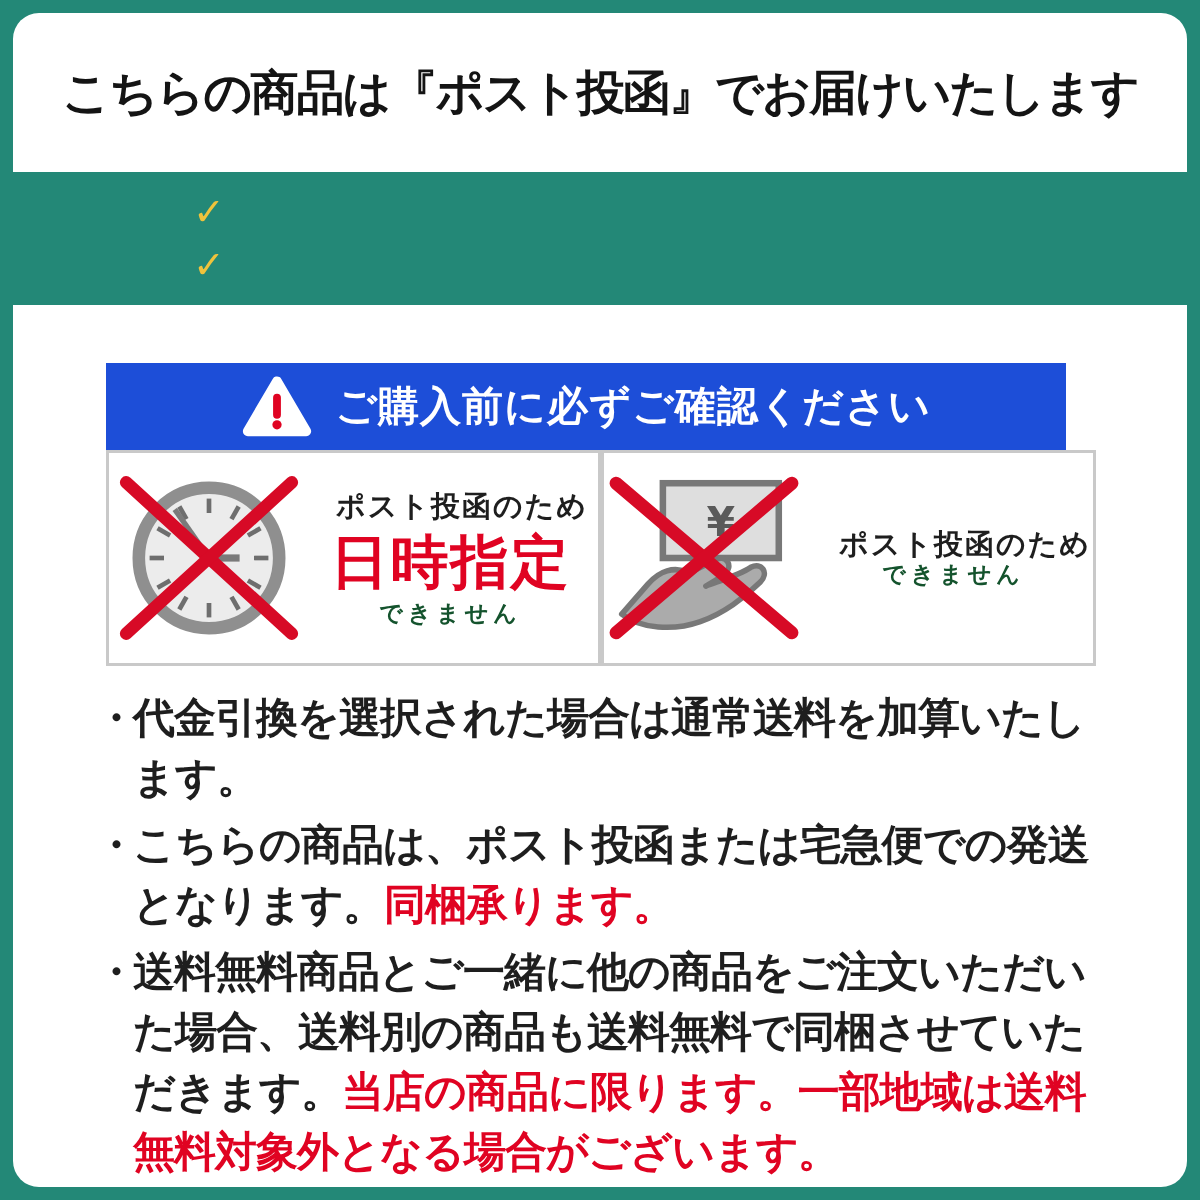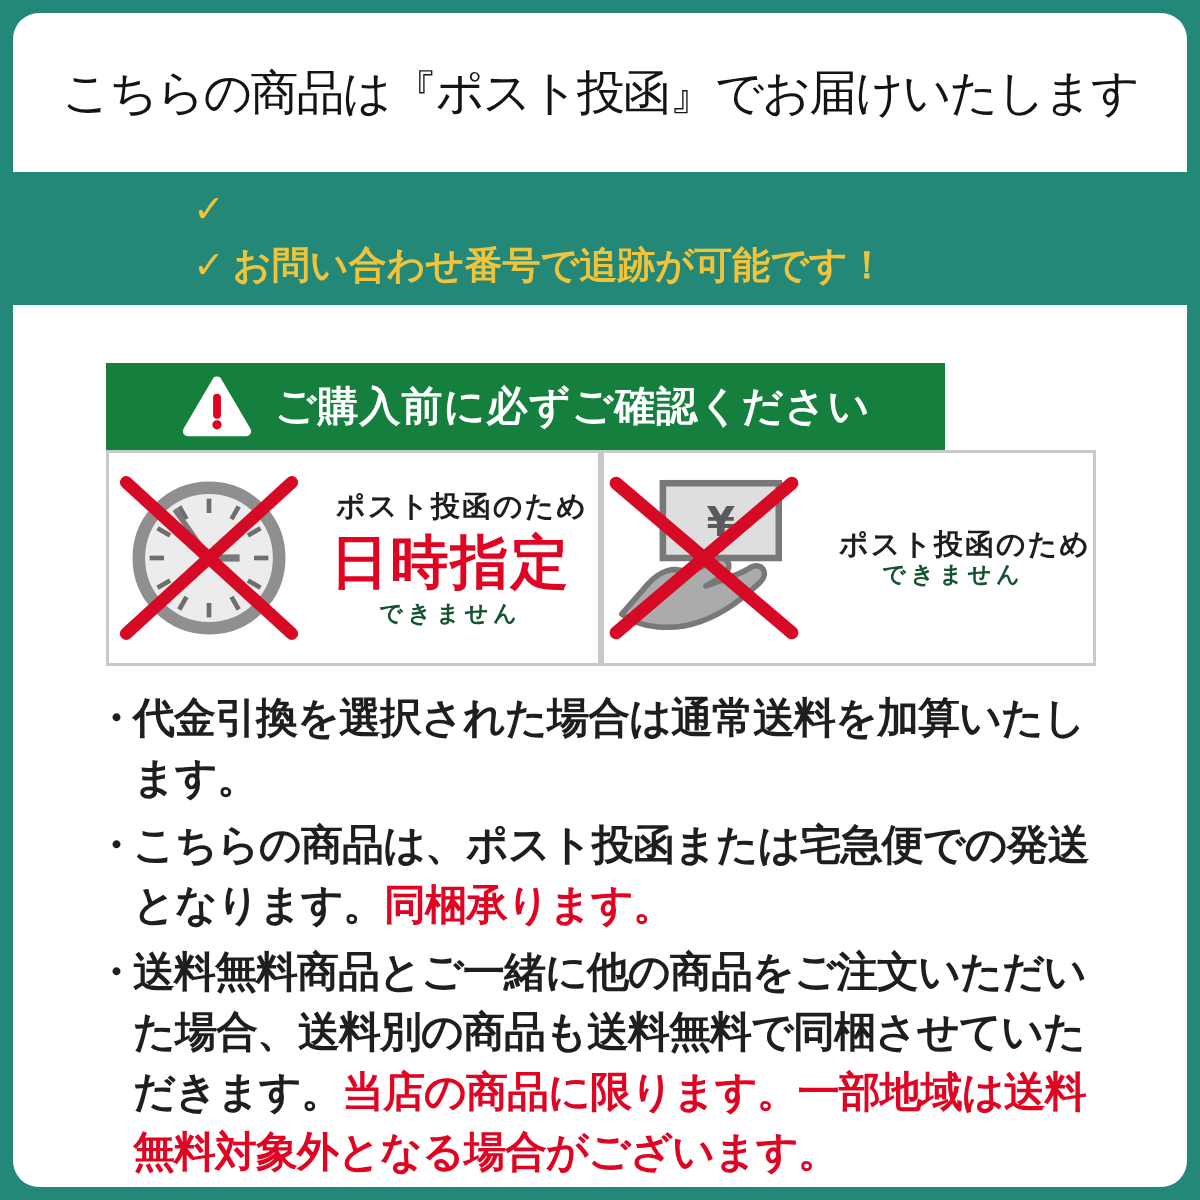--- a/index.html
+++ b/index.html
@@ -12,42 +12,42 @@
     position:relative;width:1200px;height:1200px;
     background:#238877;
   }
   
   .top-section{
     position:absolute;left:13px;top:13px;right:13px;height:159px;
     background:#ffffff;border-radius:26px 26px 0 0;
     display:flex;align-items:center;justify-content:center;
   }
   .page-title{
-    font-size:48px;font-weight:400;color:#141414;letter-spacing:-2px;
+    font-size:48px;font-weight:700;color:#141414;letter-spacing:-2px;
     white-space:nowrap;
   }
   
   .banner{
     position:absolute;left:0;top:172px;width:1200px;height:133px;
     display:flex;flex-direction:column;justify-content:center;
     padding-left:193px;box-sizing:border-box;gap:9px;
   }
   .banner-line{
     font-size:38px;font-weight:700;color:#EFC33C;letter-spacing:0px;
     white-space:nowrap;display:flex;align-items:center;
   }
   .banner-check{display:inline-block;margin-right:8px;font-weight:700;}
   
   .bottom-section{
     position:absolute;left:13px;right:13px;top:305px;bottom:13px;
     background:#ffffff;border-radius:0 0 26px 26px;
   }
   .warning-header{
-    position:absolute;left:93px;top:58px;width:839px;height:87px;
-    background:#15803d;color:#ffffff;
+    position:absolute;left:93px;top:58px;width:960px;height:87px;
+    background:#1d4ed8;color:#ffffff;
     display:flex;align-items:center;justify-content:center;gap:22px;
     font-size:41px;font-weight:700;letter-spacing:1px;
   }
   .warning-header svg{display:block;}
   .panels{
     position:absolute;left:93px;top:145px;width:990px;height:216px;
     border:3px solid #C9C9C9;box-sizing:border-box;
     display:flex;background:#fff;
   }
   .panel{
@@ -77,21 +77,20 @@
   <div class="top-section">
     <div class="page-title">こちらの商品は『ポスト投函』でお届けいたします</div>
   </div>
 
   <div class="banner">
     <div class="banner-line">
       <span class="banner-check">✓</span>
     </div>
     <div class="banner-line">
       <span class="banner-check">✓</span>
-      <span>お問い合わせ番号で追跡が可能です！</span>
     </div>
   </div>
 
   <div class="bottom-section">
 
     <div class="warning-header">
       <svg width="72" height="64" viewBox="0 0 100 90" aria-hidden="true">
         <path d="M50,9 L91,79 L9,79 Z" fill="#ffffff" stroke="#ffffff" stroke-width="14" stroke-linejoin="round"></path>
         <line x1="50" y1="32" x2="50" y2="56" stroke="#E00322" stroke-width="11" stroke-linecap="round"></line>
         <circle cx="50" cy="70" r="6.5" fill="#E00322"></circle>

